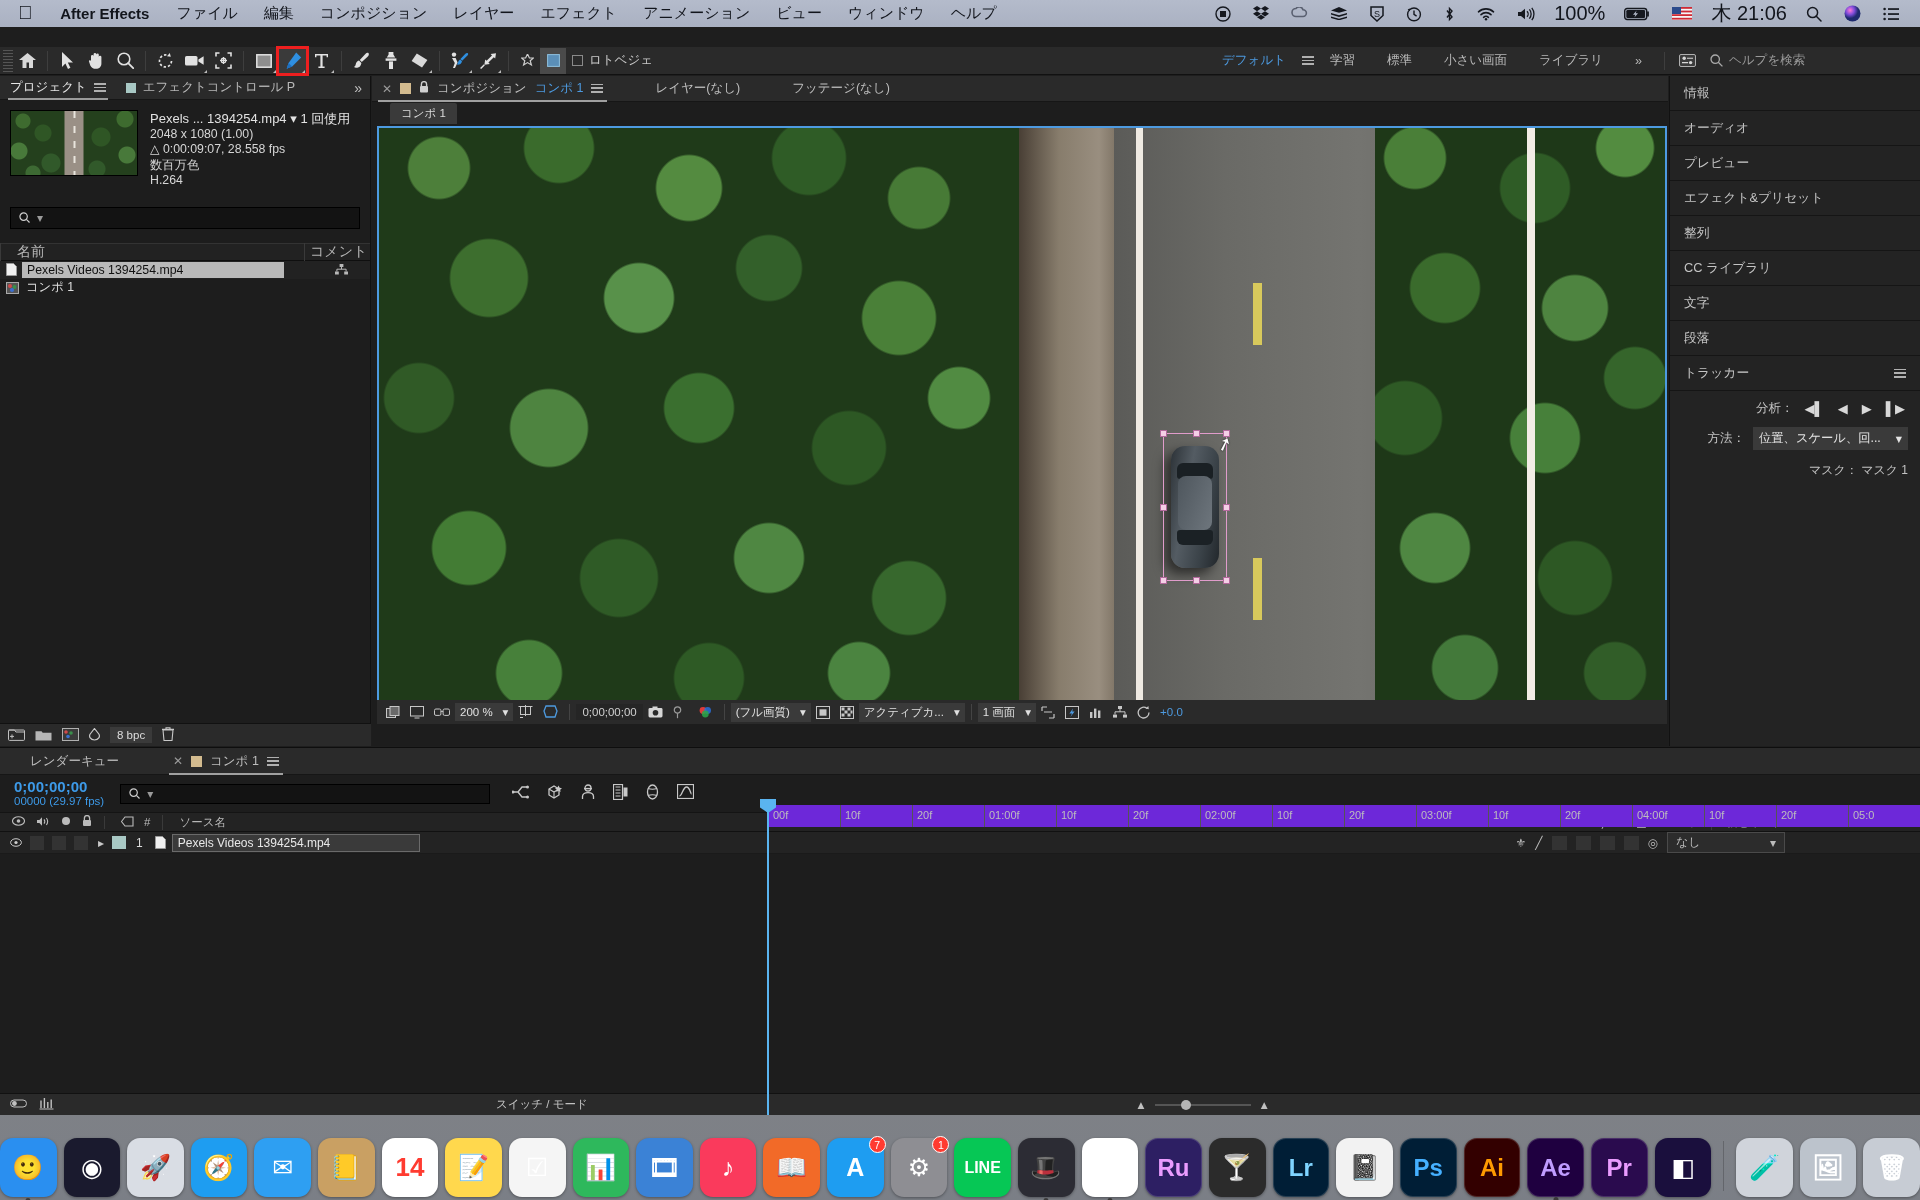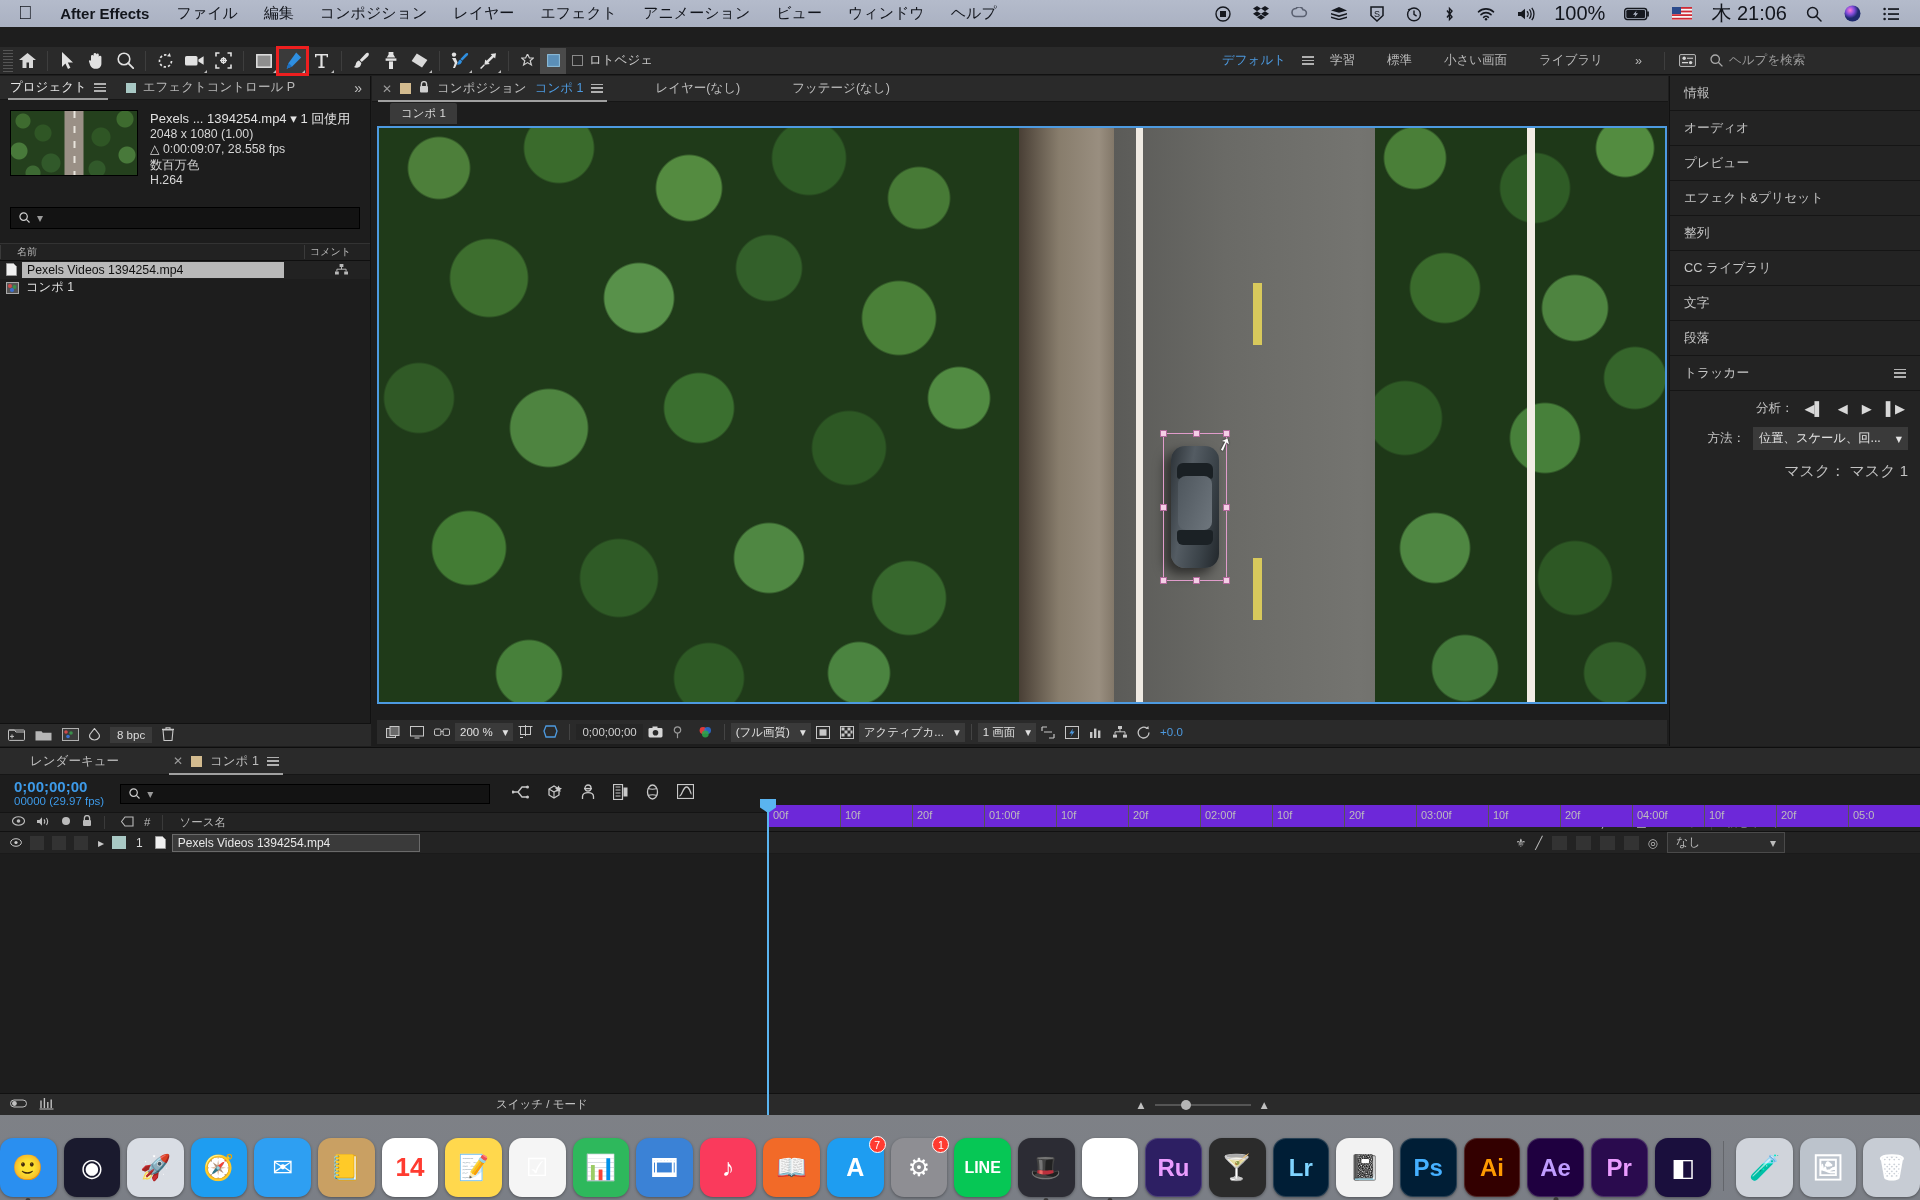--- a/index.html
+++ b/index.html
@@ -108,21 +108,21 @@
       radial-gradient(circle at 46px 44px,#48793a 8px,transparent 9px),
       radial-gradient(circle at 16px 58px,#31592a 8px,transparent 9px),
       #24401d;}
   .proj-meta { font-size: 12.3px; color: #d6d6d6; line-height: 15.5px; padding-top: 1px;}
   .proj-meta .l1 { font-size: 13px; color: #e2e2e2; }
   .proj-search {
     margin: 14px 10px 0 10px; height: 22px; background: #131313; border: 1px solid #000;
     display: flex; align-items: center; padding: 0 8px; gap: 6px; color: #9b9b9b; font-size: 12px;
   }
   .proj-colhdr { margin-top: 14px; height: 18px; background: #222; border-top: 1px solid #333; border-bottom:1px solid #0f0f0f;
-     display:flex; align-items:center; font-size: 10px; color:#b5b5b5;font-family:Liberation Serif, serif; }
+     display:flex; align-items:center; font-size: 14px; color:#b5b5b5;font-family:Liberation Serif, serif; }
   .proj-colhdr .c1 { padding-left: 16px; border-left: 1px solid #3a3a3a; flex: 1; }
   .proj-colhdr .c2 { width: 66px; border-left: 1px solid #3a3a3a; padding-left: 5px; }
   .proj-row { height: 18px; display: flex; align-items: center; font-size: 12.3px; color: #ddd; padding-left: 6px; gap:5px;}
   .proj-row .nm { background: #b9b9b9; color: #111; padding: 1px 4px 1px 5px; width: 262px; }
   .proj-row .netic { margin-left: auto; margin-right: 22px; }
   .proj-footer {
     position: absolute; bottom: 0; left: 0; width: 371px; height: 23px; background: #2a2a2a;
     border-top: 1px solid #111; display: flex; align-items: center; gap: 10px; padding: 0 8px;
     color: #c0c0c0; font-size: 11.5px;
   }
@@ -198,42 +198,42 @@
      background: linear-gradient(100deg,#2c3237,#545c63 35%,#3a4248 70%,#22272b); box-shadow: -6px 6px 12px rgba(0,0,0,.55);}
   .car-roof { position:absolute; left:7px; top:30px; width:34px; height:54px; border-radius:8px;
      background: linear-gradient(110deg,#4e565d,#6e767d); }
   .car-ws { position:absolute; left:6px; top:17px; width:36px; height:16px; border-radius:6px 6px 3px 3px; background:#1a2024;}
   .car-rw { position:absolute; left:6px; top:84px; width:36px; height:15px; border-radius:3px 3px 6px 6px; background:#1b2125;}
   .mask-box { position:absolute; left:42px; top:22px; width:64px; height:148px; border:1px solid #e09ccb; }
   .mhandle { position:absolute; width:7px; height:7px; background:#f4cfe6; border:1px solid #b2699c; }
   .cursor-arrow { position:absolute; left:96px; top:22px; color:#fff; font-size:18px; transform: rotate(-20deg); text-shadow:0 0 2px #000;}
 
   .comp-bottom {
-    position: absolute; left: 5px; top: 644px; width: 1290px; height: 24px;
+    position: absolute; left: 5px; top: 624px; width: 1290px; height: 24px;
     background: #2a2a2a; display: flex; align-items: center; gap: 0px; padding: 0 4px;
     color: #c8c8c8; font-size: 11.5px;
   }
   .cb-ic { padding: 0 5px; display:flex;align-items:center; color:#c6c6c6; }
   .cb-sel { background:#3a3a3a; color:#e0e0e0; padding: 2px 5px; display:flex;align-items:center;gap:10px; }
   .cb-sep { width:1px; height:16px; background:#444; margin:0 6px; }
   .cb-time { background:#252525; color:#cfcfcf; padding: 2px 6px; }
 
   
   .right-panel { position: absolute; left: 1669px; top: 76px; width: 251px; height: 670px; background: #232323;
       border-left: 1px solid #111; }
   .rp-item { height: 35px; display:flex; align-items:center; padding-left: 14px; color:#c4c4c4; font-size:12.8px;
      border-bottom: 1px solid #151515; }
   .rp-item .bg { margin-left:auto; margin-right: 14px; }
   .tracker-body { padding: 9px 12px 0 0; text-align: right; }
   .tr-row { display:flex; align-items:center; justify-content:flex-end; gap:8px; margin-bottom: 10px; color:#c4c4c4; font-size:12.5px; }
   .tr-label { font-size: 12.5px; color: #c4c4c4; }
   .tr-btn { color:#d8d8d8; font-size: 13px; padding: 0 3px; }
   .tr-select { background:#3a3a3a; color:#e4e4e4; font-size:12.3px; padding: 3px 6px; display:flex;
      align-items:center; gap: 10px; width: 155px; justify-content: space-between; }
-  .tr-mask { padding-left: 28px; color:#c2c2c2; font-size:15px; margin-top: 12px;}
+  .tr-mask { padding-left: 28px; color:#c2c2c2; font-size:12px; margin-top: 12px;}
 
   
   .timeline { position:absolute; left:0; top:747px; width:1920px; height:368px; background:#1d1d1d; border-top:1px solid #0e0e0e;}
   .tl-tabs { height:27px; background:#2a2a2a; display:flex; align-items:center; border-bottom:1px solid #161616;}
   .tl-tab { display:flex; align-items:center; gap:8px; height:27px; padding:0 12px; font-size:12.5px; color:#bdbdbd; position:relative;}
   .tl-tab.active::after{content:"";position:absolute;left:8px;right:8px;bottom:0;height:2px;background:#a0a0a0;}
   .tl-tab .sq{width:11px;height:11px;background:#d3bb8f;}
   .tl-ctrls { height:38px; display:flex; align-items:center; background:#1d1d1d; border-bottom:1px solid #141414;}
   .tc-time { padding-left: 14px; line-height: 14px; }
   .tc-big { color:#3d9ae8; font-size:15px; font-weight:bold; }

